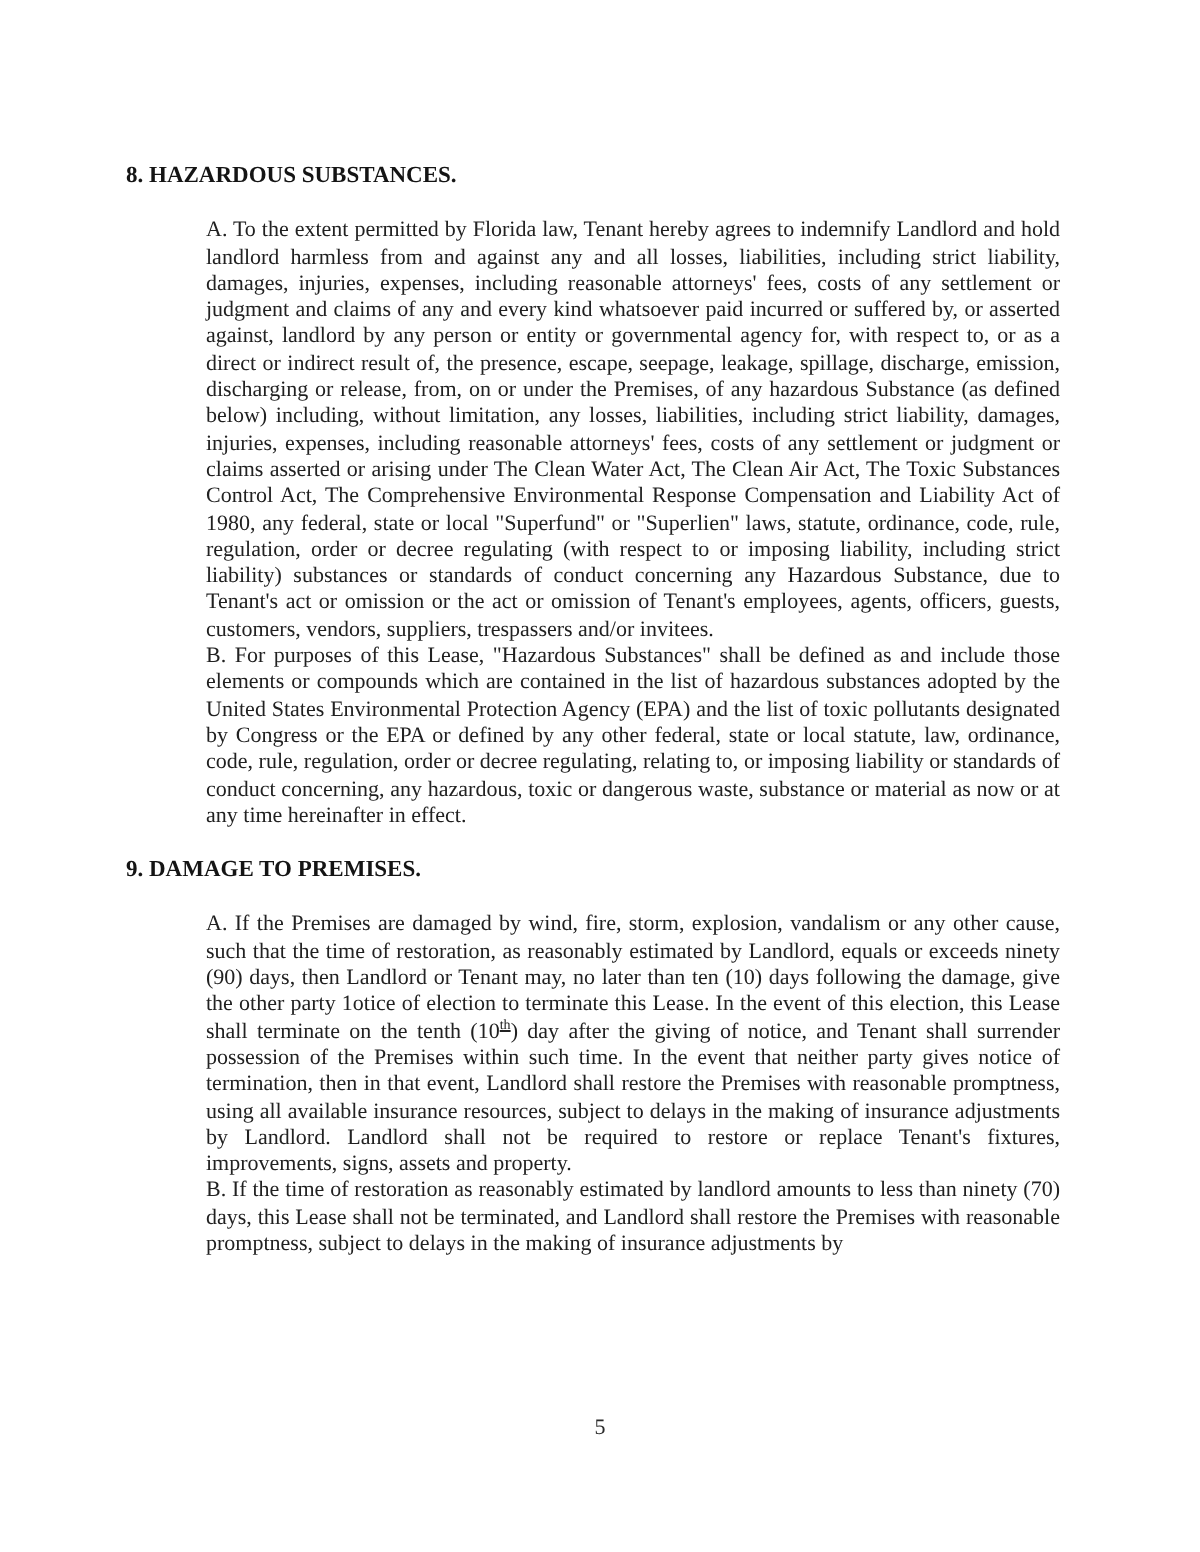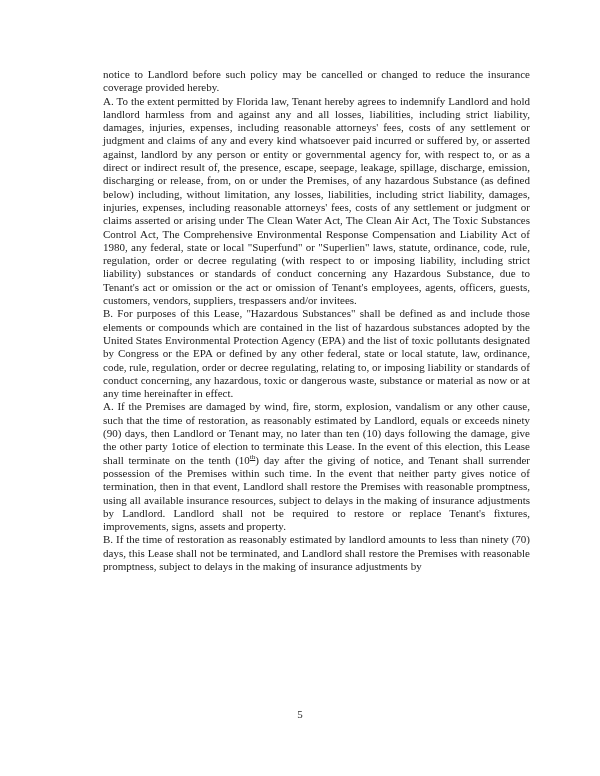--- a/index.html
+++ b/index.html
@@ -51,27 +51,28 @@
     font-size: 11px;
     color: #2a2a2a;
   }
 </style>
 </head>
 <body>
 
 <div class="page">
   <div class="content">
 
-    <p class="body-text">notice to Landlord before such policy may be cancelled or changed to reduce the insurance coverage provided hereby.</p>
 
+    <h2 class="section-heading">8. HAZARDOUS SUBSTANCES.</h2>
 
     <p class="body-text">A. To the extent permitted by Florida law, Tenant hereby agrees to indemnify Landlord and hold landlord harmless from and against any and all losses, liabilities, including strict liability, damages, injuries, expenses, including reasonable attorneys' fees, costs of any settlement or judgment and claims of any and every kind whatsoever paid incurred or suffered by, or asserted against, landlord by any person or entity or governmental agency for, with respect to, or as a direct or indirect result of, the presence, escape, seepage, leakage, spillage, discharge, emission, discharging or release, from, on or under the Premises, of any hazardous Substance (as defined below) including, without limitation, any losses, liabilities, including strict liability, damages, injuries, expenses, including reasonable attorneys' fees, costs of any settlement or judgment or claims asserted or arising under The Clean Water Act, The Clean Air Act, The Toxic Substances Control Act, The Comprehensive Environmental Response Compensation and Liability Act of 1980, any federal, state or local "Superfund" or "Superlien" laws, statute, ordinance, code, rule, regulation, order or decree regulating (with respect to or imposing liability, including strict liability) substances or standards of conduct concerning any Hazardous Substance, due to Tenant's act or omission or the act or omission of Tenant's employees, agents, officers, guests, customers, vendors, suppliers, trespassers and/or invitees.</p>
 
     <p class="body-text">B. For purposes of this Lease, "Hazardous Substances" shall be defined as and include those elements or compounds which are contained in the list of hazardous substances adopted by the United States Environmental Protection Agency (EPA) and the list of toxic pollutants designated by Congress or the EPA or defined by any other federal, state or local statute, law, ordinance, code, rule, regulation, order or decree regulating, relating to, or imposing liability or standards of conduct concerning, any hazardous, toxic or dangerous waste, substance or material as now or at any time hereinafter in effect.</p>
 
+    <h2 class="section-heading">9. DAMAGE TO PREMISES.</h2>
 
     <p class="body-text"><span>A. If the Premises are damaged by wind, fire, storm, explosion, vandalism or any other cause, such that the time of restoration, as reasonably estimated by Landlord, equals or exceeds ninety (90) days, then Landlord or Tenant may, no later than ten (10) days following the damage, give the other party 1otice of election to terminate this Lease. In the event of this election, this Lease shall terminate on the tenth (10</span><span class="sup">th</span><span>) day after the giving of notice, and Tenant shall surrender possession of the Premises within such time. In the event that neither party gives notice of termination, then in that event, Landlord shall restore the Premises with reasonable promptness, using all available insurance resources, subject to delays in the making of insurance adjustments by Landlord. Landlord shall not be required to restore or replace Tenant's fixtures, improvements, signs, assets and property.</span></p>
 
     <p class="body-text">B. If the time of restoration as reasonably estimated by landlord amounts to less than ninety (70) days, this Lease shall not be terminated, and Landlord shall restore the Premises with reasonable promptness, subject to delays in the making of insurance adjustments by</p>
 
   </div>
 
   <div class="footer">
     <span>5</span>
   </div>

